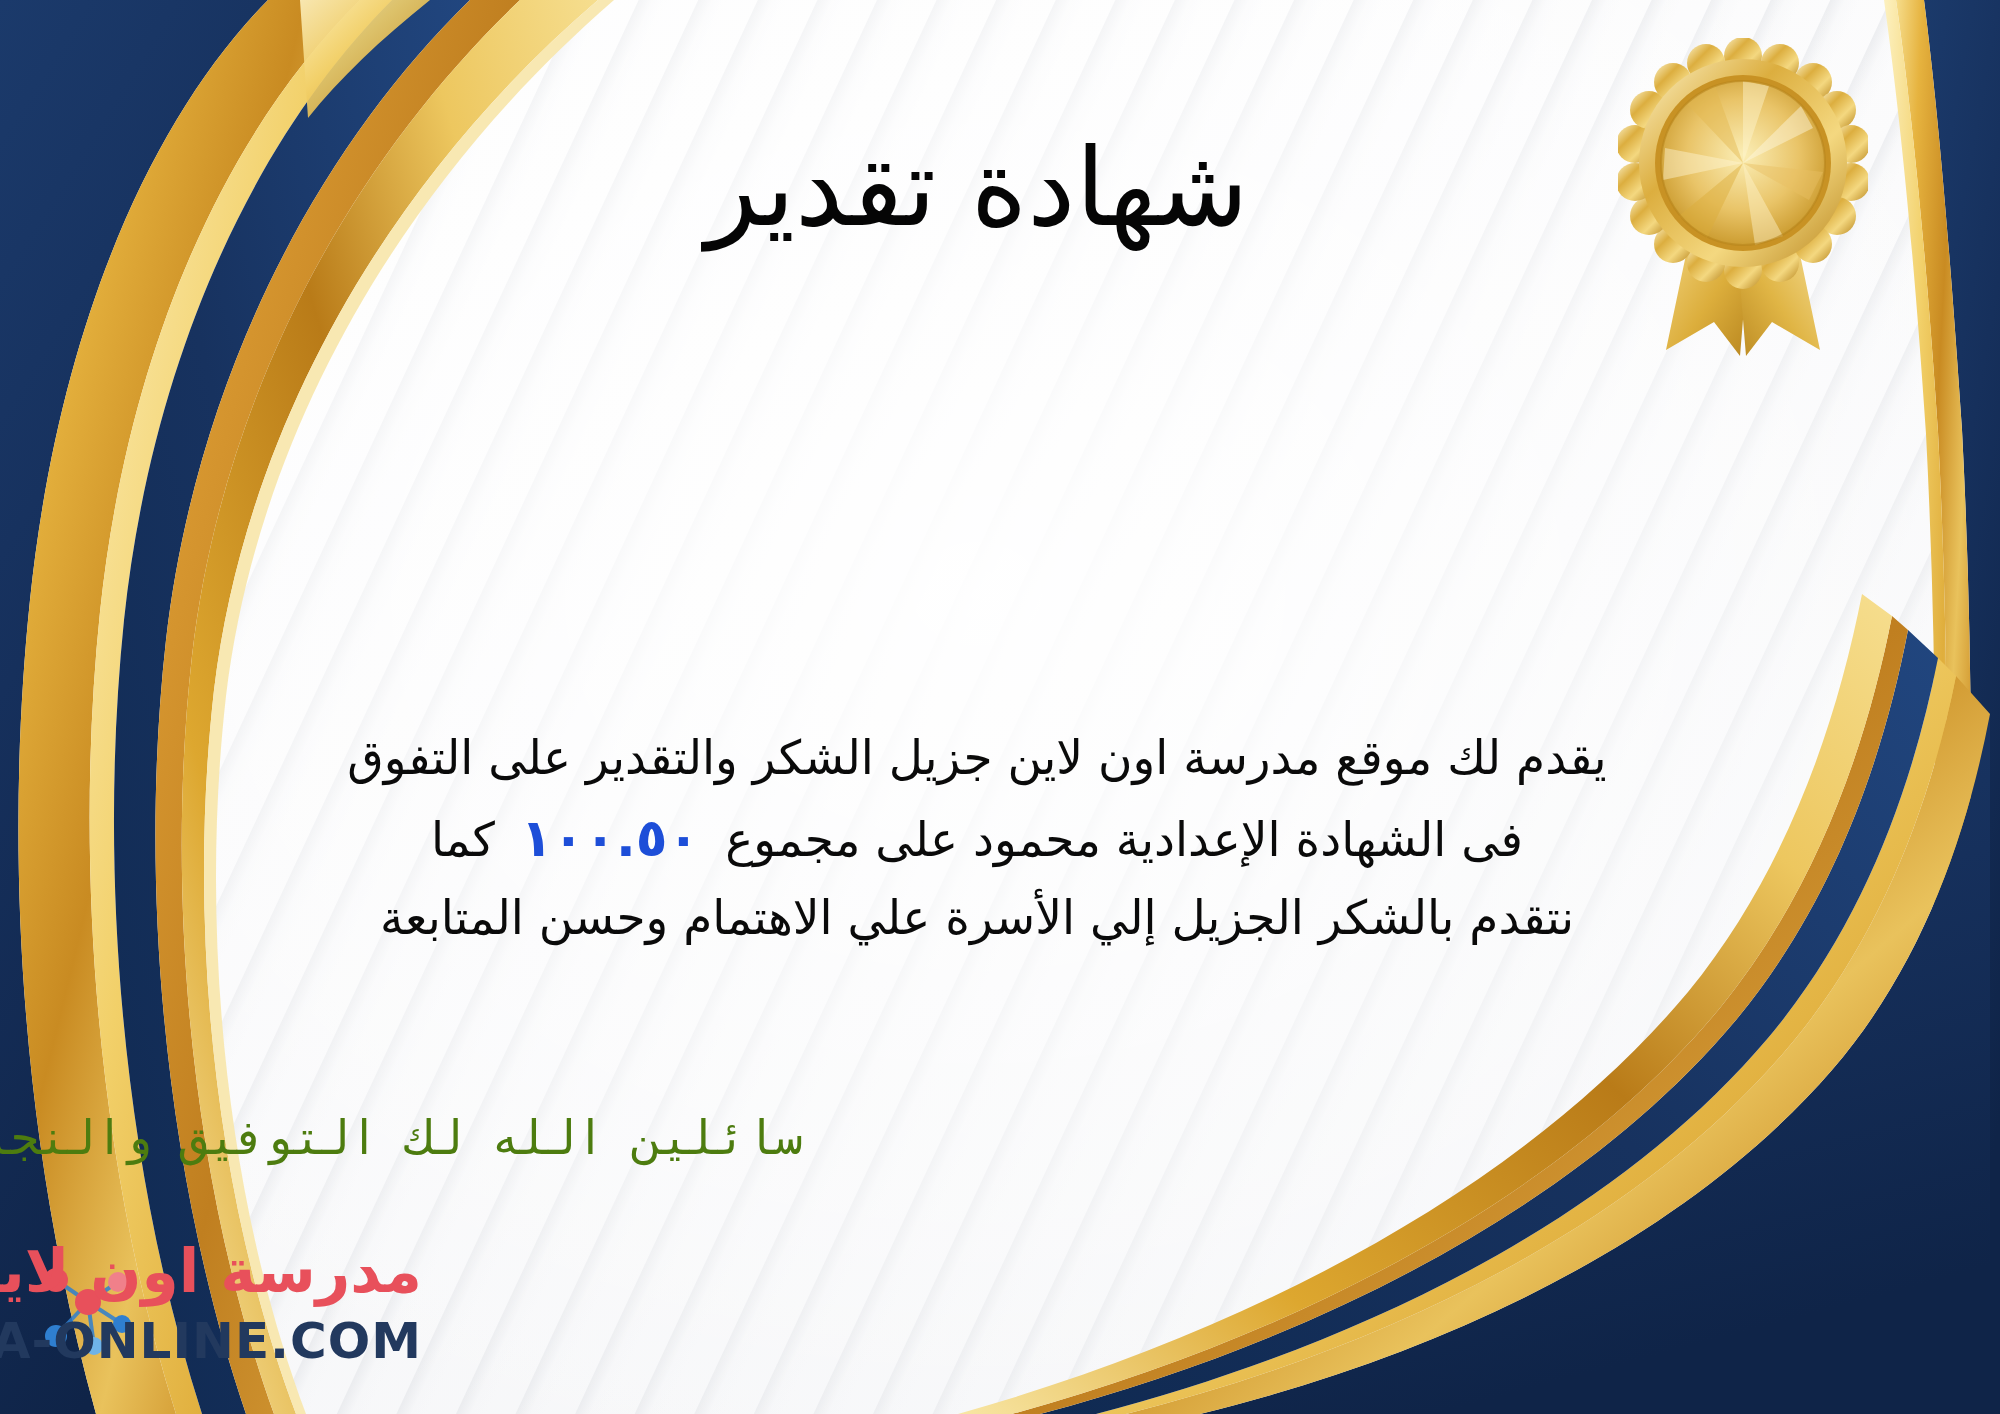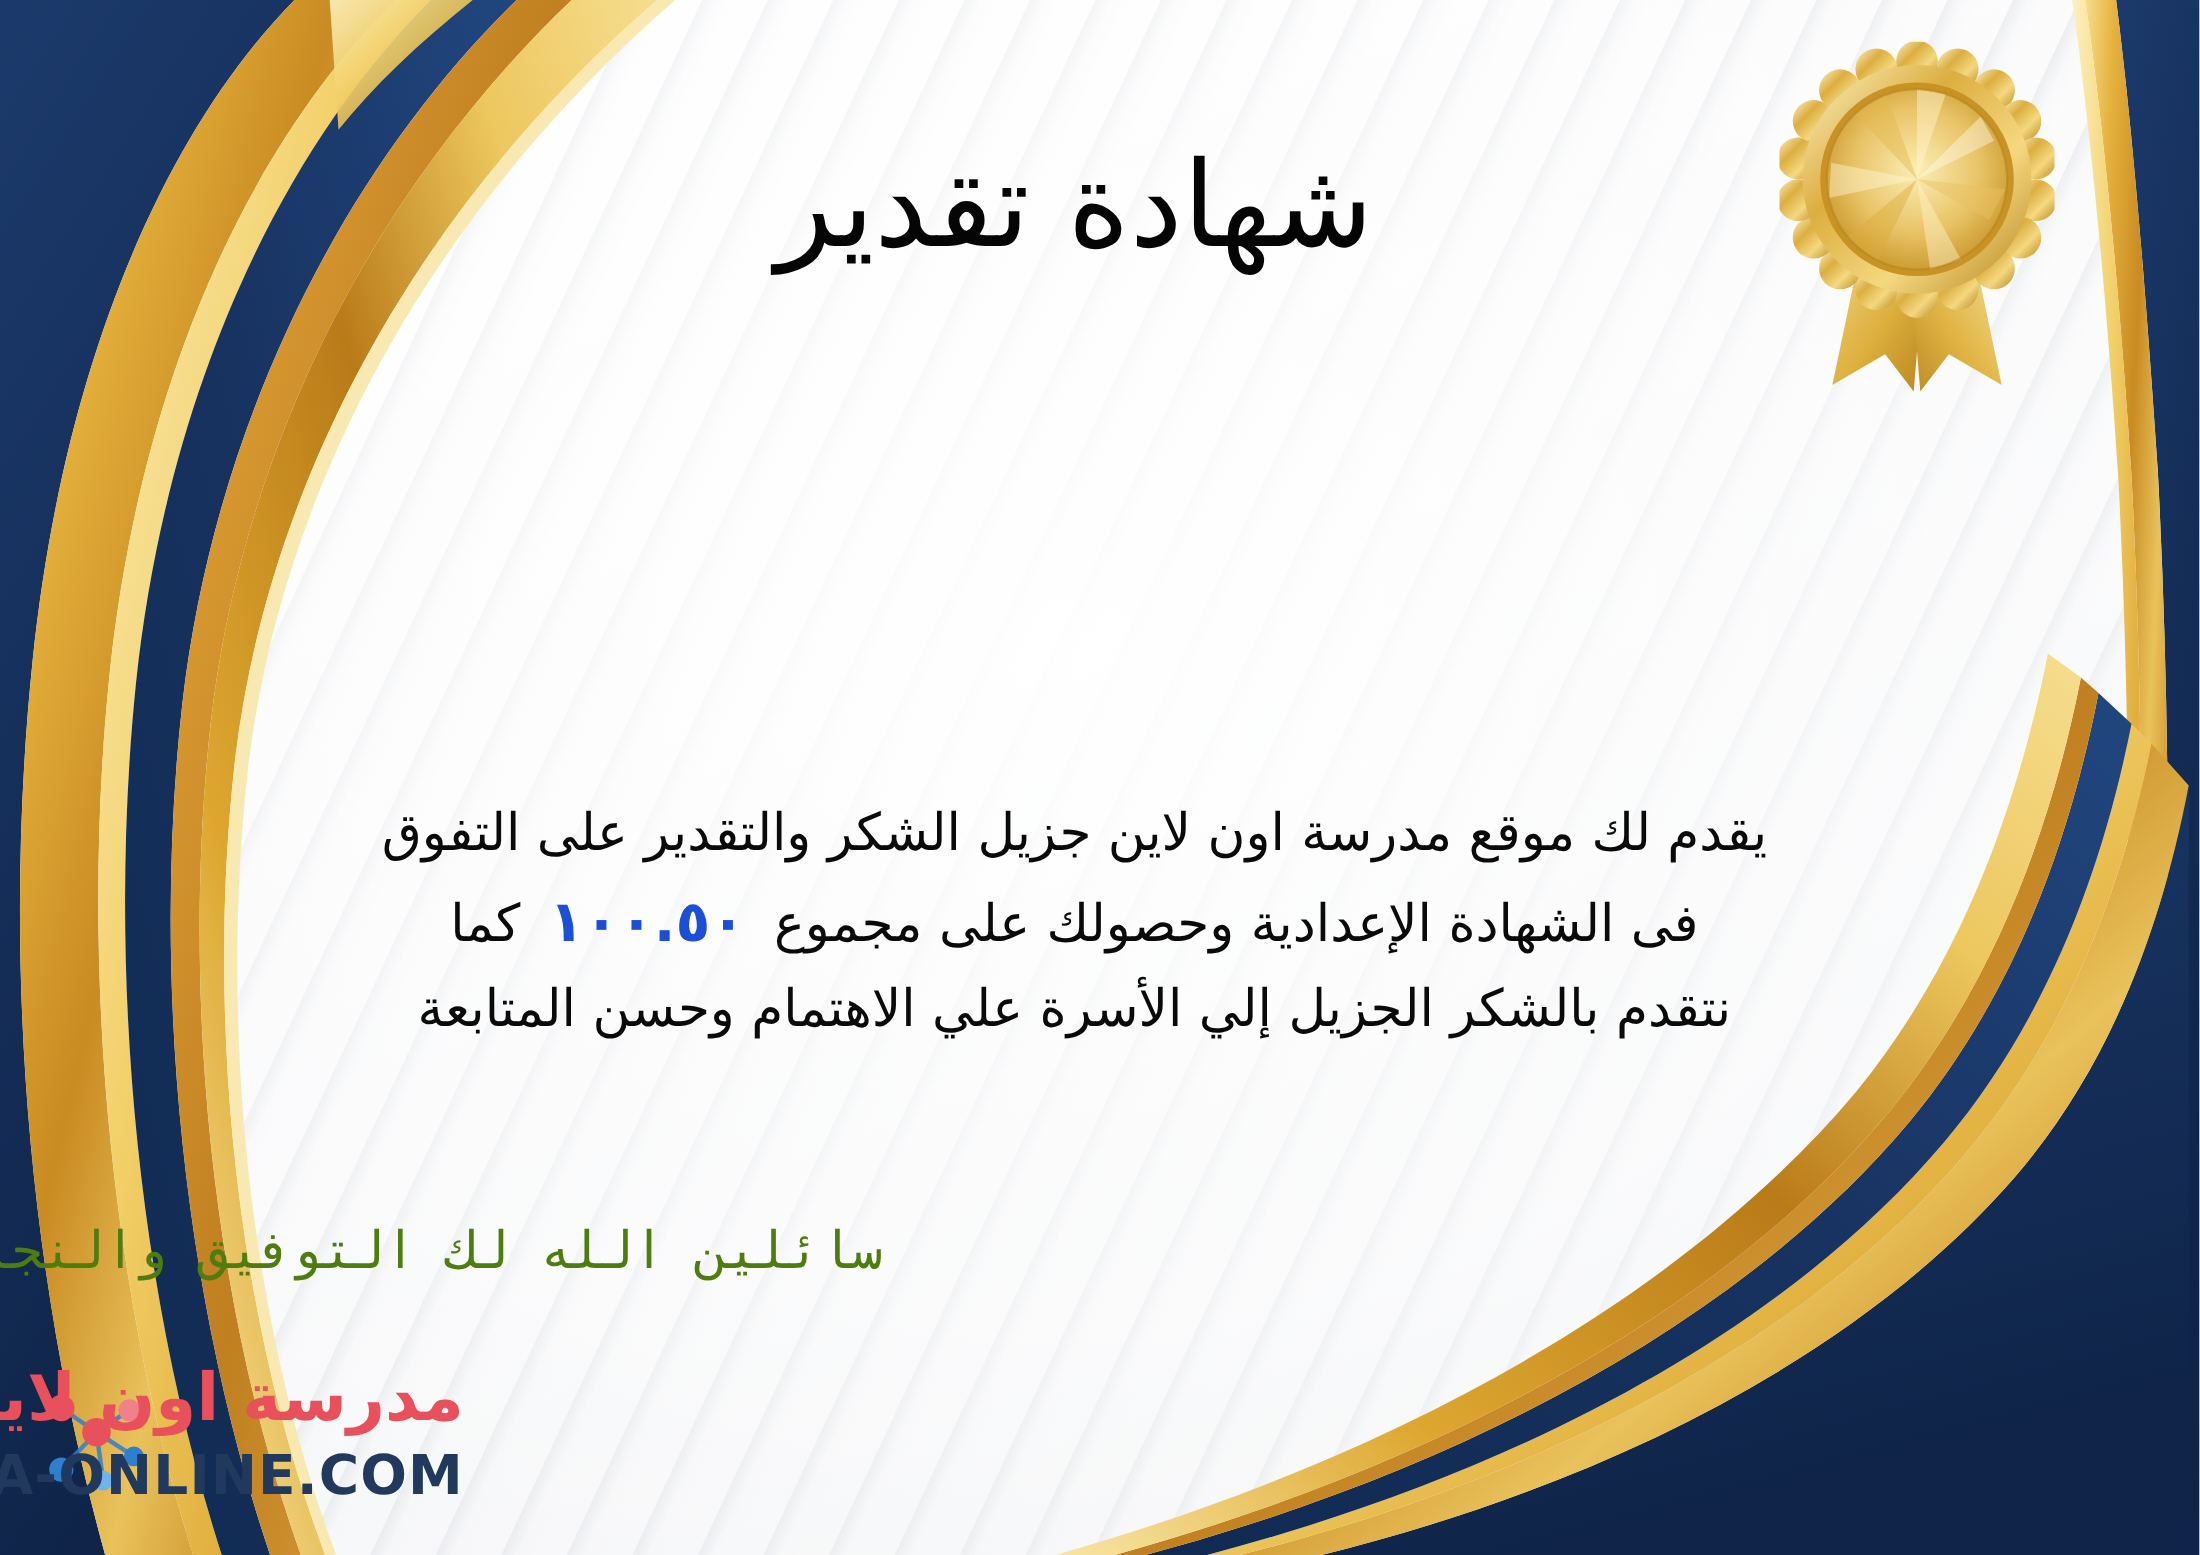--- a/index.html
+++ b/index.html
@@ -296,21 +296,21 @@
 
   <div class="content">
 
     <div class="title">شهادة تقدير</div>
 
 
     <div class="body-block">
       <div class="body-line">يقدم لك موقع مدرسة اون لاين جزيل الشكر  والتقدير على التفوق</div>
 
       <div class="body-line">
-        <span>فى الشهادة الإعدادية وحصولك على مجموع</span><span class="score">١٠٠.٥٠</span><span>كما</span>
+        <span>فى الشهادة الإعدادية محمود على مجموع</span><span class="score">١٠٠.٥٠</span><span>كما</span>
       </div>
 
       <div class="body-line">نتقدم  بالشكر الجزيل إلي الأسرة علي الاهتمام وحسن المتابعة</div>
     </div>
 
     <div class="closing">سائلين الله لك التوفيق  والنجاح</div>
 
     <div class="logo">
       <div class="logo-mark">
         <svg viewBox="0 0 112 108" xmlns="http://www.w3.org/2000/svg" aria-hidden="true">

